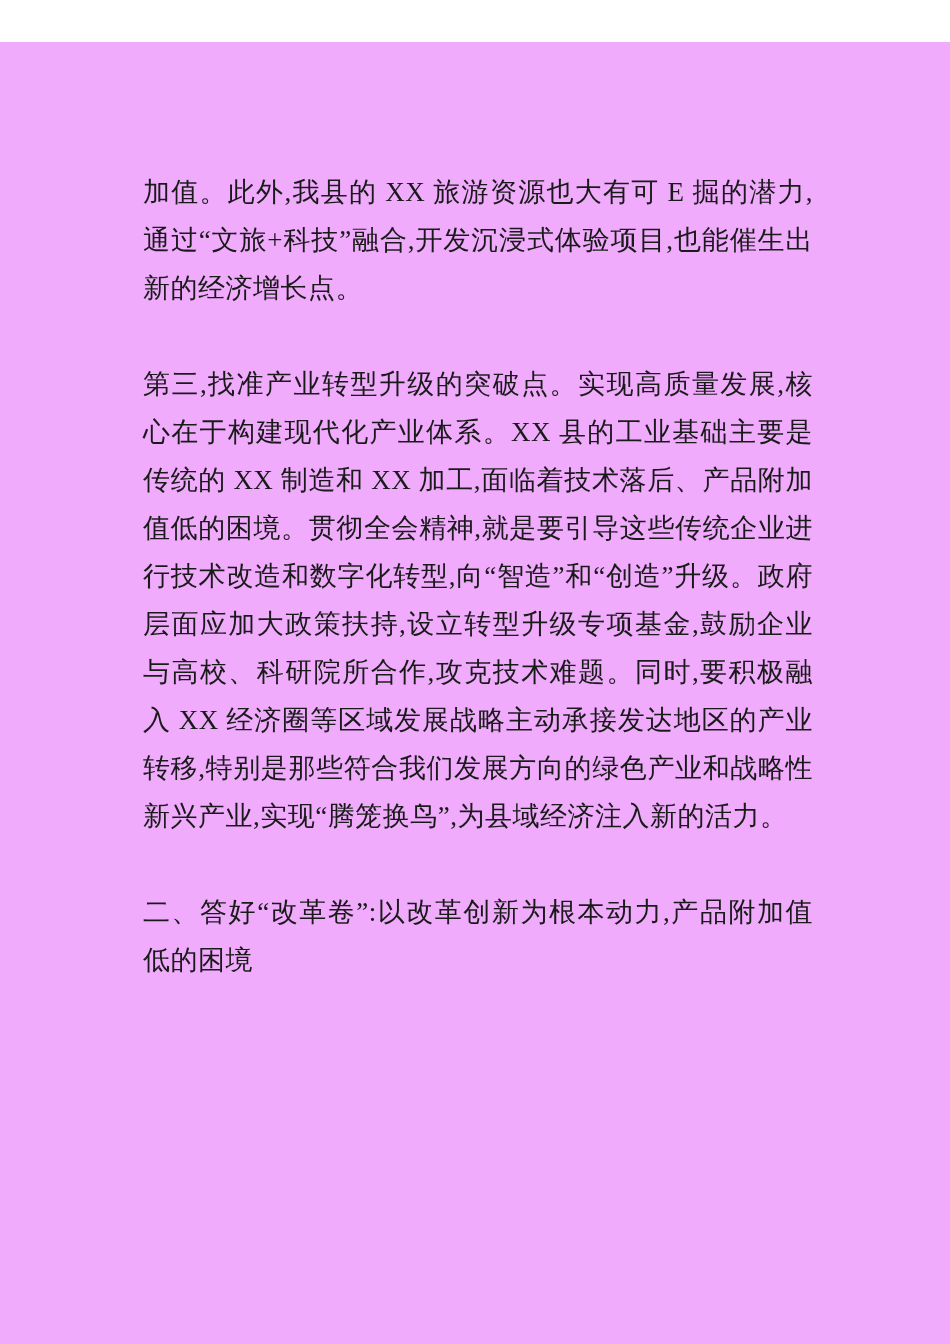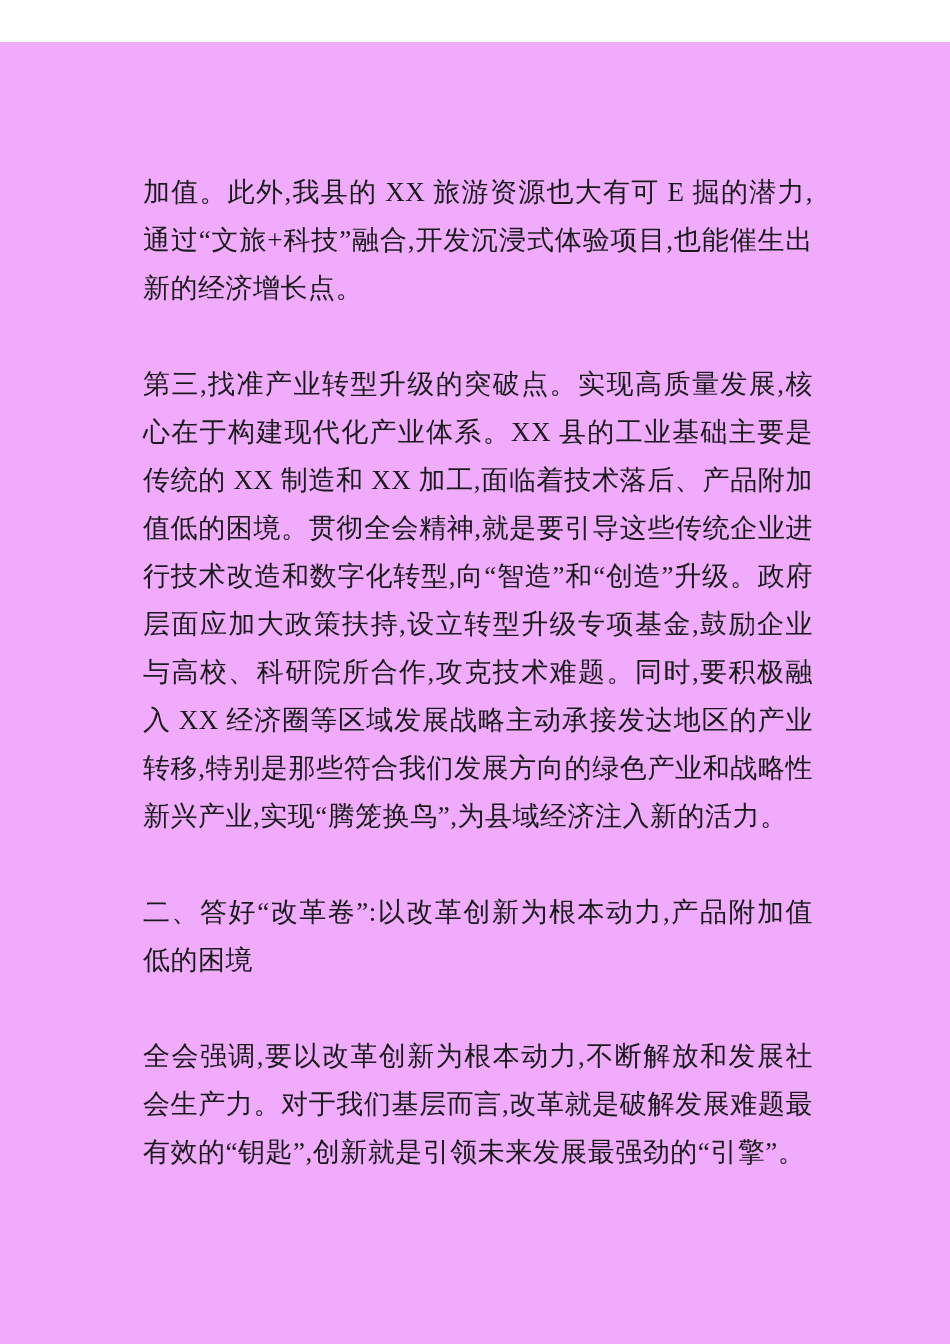--- a/index.html
+++ b/index.html
@@ -34,15 +34,14 @@
   }
 </style>
 </head>
 <body>
 
 <div class="page">
   <div class="content">
     <p class="para">加值。此外,我县的 XX 旅游资源也大有可 E 掘的潜力,通过“文旅+科技”融合,开发沉浸式体验项目,也能催生出新的经济增长点。</p>
     <p class="para">第三,找准产业转型升级的突破点。实现高质量发展,核心在于构建现代化产业体系。XX 县的工业基础主要是传统的 XX 制造和 XX 加工,面临着技术落后、产品附加值低的困境。贯彻全会精神,就是要引导这些传统企业进行技术改造和数字化转型,向“智造”和“创造”升级。政府层面应加大政策扶持,设立转型升级专项基金,鼓励企业与高校、科研院所合作,攻克技术难题。同时,要积极融入 XX 经济圈等区域发展战略主动承接发达地区的产业转移,特别是那些符合我们发展方向的绿色产业和战略性新兴产业,实现“腾笼换鸟”,为县域经济注入新的活力。</p>
     <h2 class="section-heading">二、答好“改革卷”:以改革创新为根本动力,产品附加值低的困境</h2>
-    <p class="para">全会强调,要以改革创新为根本动力,不断解放和发展社会生产力。对于我们基层而言,改革就是破解发展难题最有效的“钥匙”,创新就是引领未来发展最强劲的“引擎”。</p>
   </div>
 </div>
 
 </body></html>

